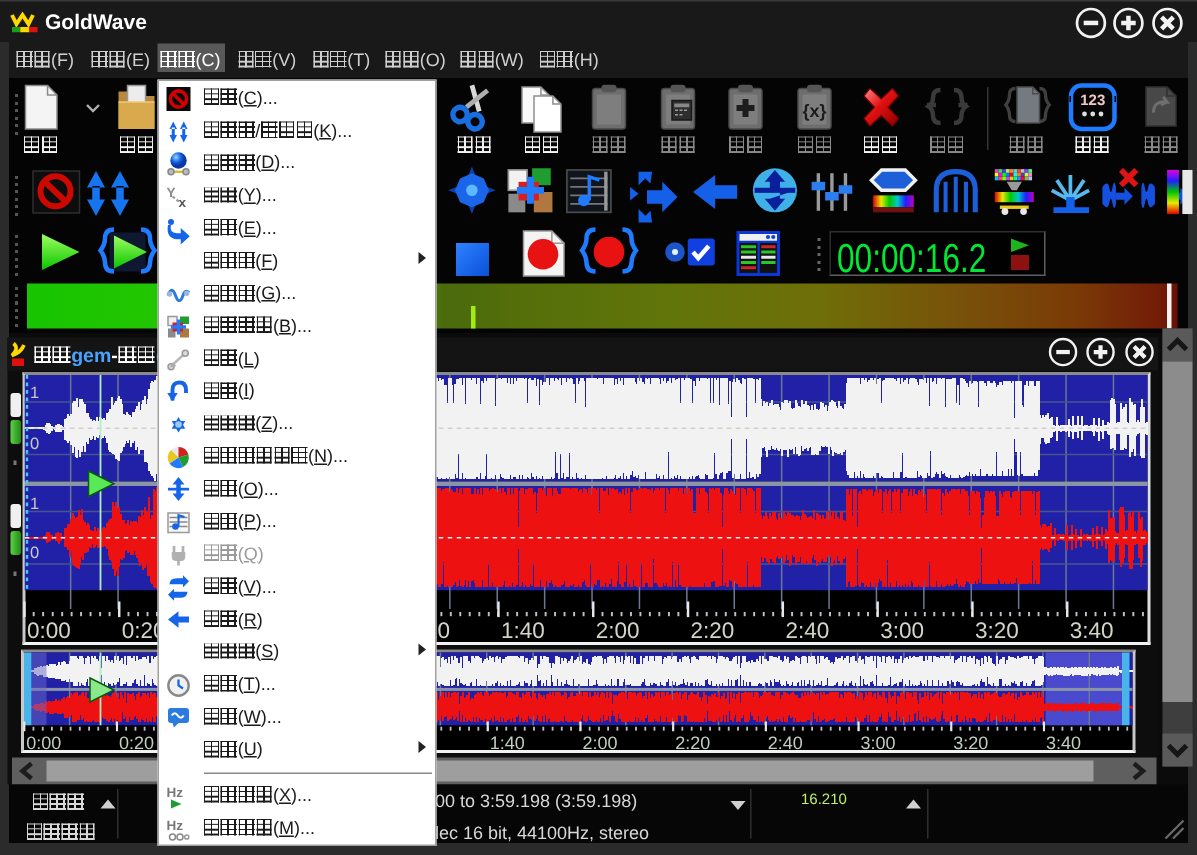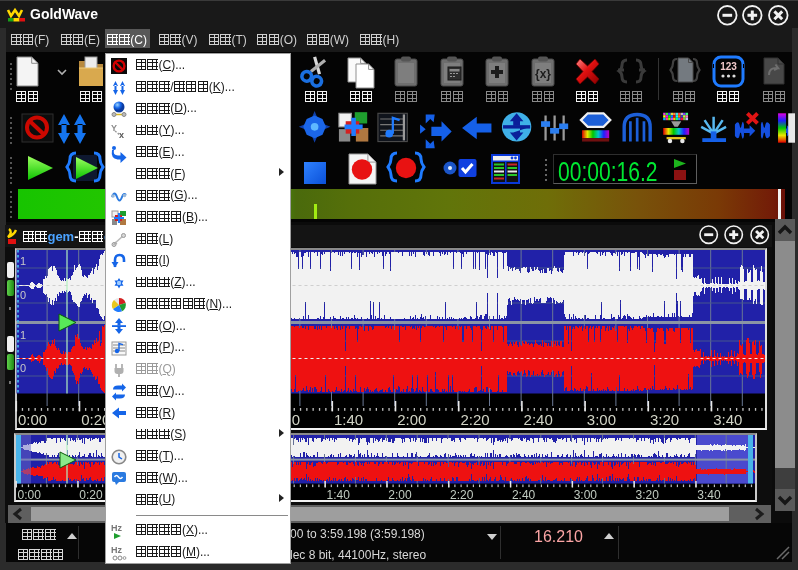--- a/index.html
+++ b/index.html
@@ -783,23 +783,23 @@
   </svg>
 <div class="a" style="left:6px;top:523px;width:786px;height:39px;background:#060606"></div>
 <div class="a" style="left:78px;top:526px;width:1px;height:33px;background:#2e2e2e"></div>
 <div class="a" style="left:500px;top:526px;width:1px;height:33px;background:#2e2e2e"></div>
 <div class="a" style="left:618px;top:526px;width:1px;height:33px;background:#2e2e2e"></div>
 <div class="a" style="left:21px;top:528px;font-size:12px;color:#d8d8d8"><i></i><i></i><i></i></div>
 <div class="a" style="left:67px;top:533px;width:0;height:0;border-left:5px solid transparent;border-right:5px solid transparent;border-bottom:6px solid #cfcfcf"></div>
 <div class="a" style="left:17px;top:548px;font-size:12px;color:#d8d8d8"><i></i><i></i><i></i><i></i></div>
 <div class="a" style="left:290px;top:527px;font-size:12px;color:#d8d8d8;white-space:nowrap">00 to 3:59.198 (3:59.198)</div>
 <div class="a" style="left:487px;top:534px;width:0;height:0;border-left:5px solid transparent;border-right:5px solid transparent;border-top:6px solid #cfcfcf"></div>
-<div class="a" style="left:534px;top:528px;font-size:16px;color:#fca5a5">16.210</div>
+<div class="a" style="left:534px;top:528px;font-size:10px;color:#bef264">16.210</div>
 <div class="a" style="left:604px;top:533px;width:0;height:0;border-left:5px solid transparent;border-right:5px solid transparent;border-bottom:6px solid #cfcfcf"></div>
-<div class="a" style="left:290px;top:548px;font-size:12px;color:#d8d8d8;white-space:nowrap">lec 8 bit, 44100Hz, stereo</div>
+<div class="a" style="left:290px;top:548px;font-size:12px;color:#d8d8d8;white-space:nowrap">lec 16 bit, 44100Hz, stereo</div>
 <svg class="a" style="left:775px;top:545px" width="18" height="17">
     <path d="M2 14 L14 2 M7 14 L14 7" stroke="#6a6a6a" stroke-width="1.5"></path>
   </svg>
 <div class="a" style="left:105px;top:52.5px;width:185.5px;height:511px;background:#fff;border:1px solid #a0a0a0;padding-top:1.5px">
     <div style="height:21.72px;position:relative;font-size:12px;color:#1a1a1a;line-height:21.7px"><span style="padding-left:29px"><i></i><i></i>(<u>C</u>)...</span><svg style="position:absolute;left:5px;top:2.8px" width="16" height="16" viewBox="0 0 16 16">
         <rect x="0" y="0" width="16" height="16" fill="#0a0a0a"></rect>
         <circle cx="8" cy="8" r="5.4" stroke="#d00000" stroke-width="2.4" fill="none"></circle>
         <path d="M4.5 4.5 L11.5 11.5" stroke="#d00000" stroke-width="2.4"></path>
       </svg></div>
     <div style="height:21.72px;position:relative;font-size:12px;color:#1a1a1a;line-height:21.7px"><span style="padding-left:29px"><i></i><i></i><i></i>/<i></i><i></i><i></i>(<u>K</u>)...</span><svg style="position:absolute;left:5px;top:2.8px" width="16" height="16" viewBox="0 0 16 16">

